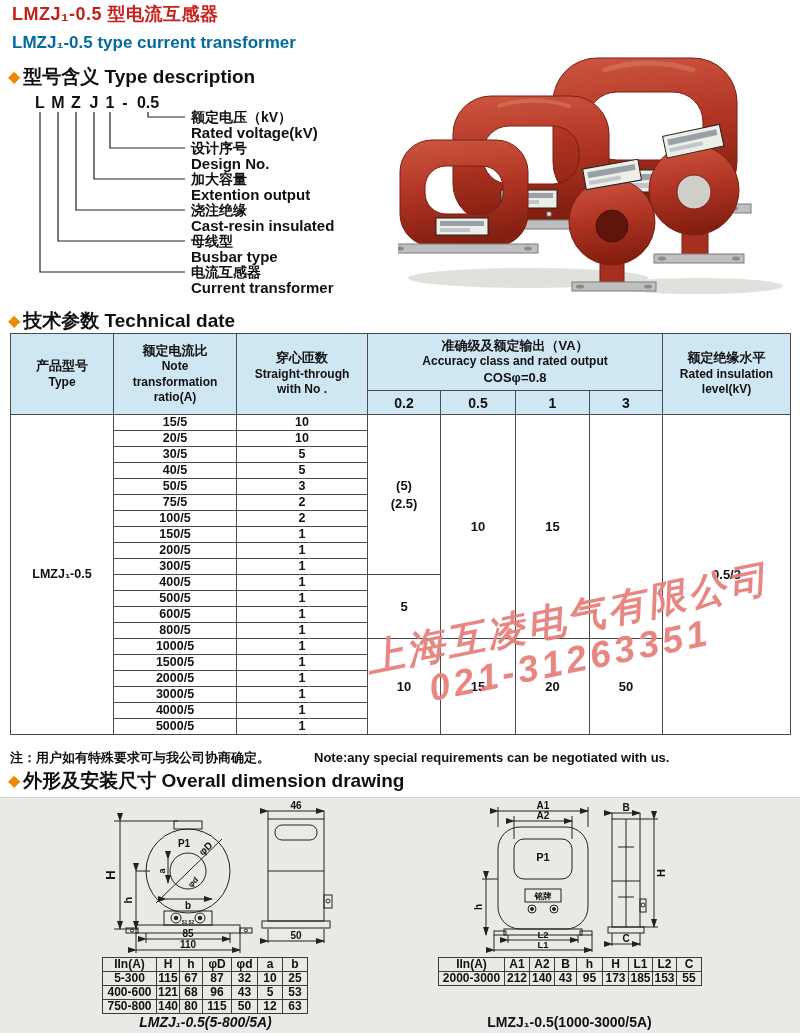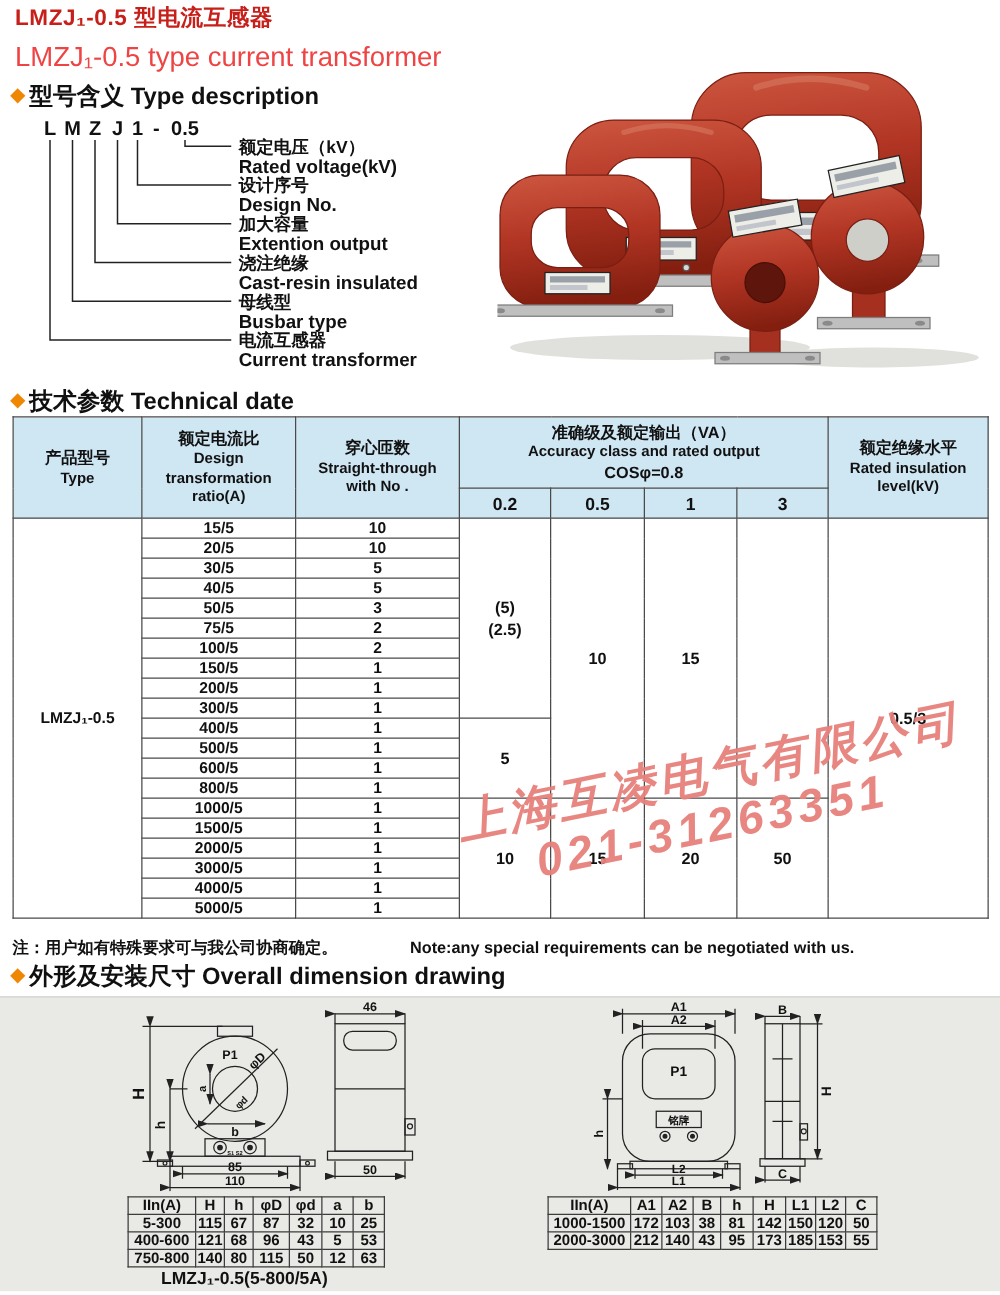--- a/index.html
+++ b/index.html
@@ -1,33 +1,33 @@
 <!DOCTYPE html>
 <html><head>
 <meta charset="utf-8">
 <style>
   html,body{margin:0;padding:0;background:#fff;}
   body{font-family:"Liberation Sans","DejaVu Sans",sans-serif;color:#111;}
   .page{position:relative;width:800px;height:1036px;background:#fff;overflow:hidden;}
   .abs{position:absolute;}
   .title{left:12px;top:2px;font-size:18px;font-weight:bold;color:#c7201a;letter-spacing:.5px;white-space:nowrap;}
-  .subtitle{left:12px;top:33px;font-size:22px;font-weight:normal;color:#ef4444;white-space:nowrap;}
+  .subtitle{left:12px;top:33px;font-size:17px;font-weight:bold;color:#0369a1;white-space:nowrap;}
   .sec{display:flex;align-items:center;gap:3px;font-size:19px;font-weight:bold;color:#101010;white-space:nowrap;}
   .sec .dia{color:#ef8800;font-size:16px;line-height:1;}
   
   .techwrap{left:10px;top:333px;}
   table.tech{border-collapse:collapse;table-layout:fixed;width:780px;}
   table.tech td{border:1px solid #4a4a4a;text-align:center;vertical-align:middle;font-weight:bold;padding:0;}
   .tech .hd{background:#cfe6f3;font-size:13px;line-height:1.28;height:56px;}
   .tech .hd .en{font-size:12px;}
   .tech .sub{background:#cfe6f3;font-size:14px;height:23px;}
   .tech .b{font-size:12.5px;height:15px;line-height:15px;}
   .tech .m{font-size:13px;line-height:1.35;}
   .note{left:10px;top:749px;font-size:13px;font-weight:bold;white-space:nowrap;}
-  .note .en{margin-left:14px;padding-left:44px;}
+  .note .en{padding-left:44px;}
   
   .panel{left:0;top:797px;width:800px;height:235px;background:#e9eae5;border-top:1px solid #d2d3ce;}
   table.dim{border-collapse:collapse;table-layout:fixed;}
   table.dim td{border:1px solid #3c3c3c;font-weight:bold;font-size:12px;text-align:center;height:13px;line-height:13px;padding:0 1px;white-space:nowrap;overflow:hidden;}
   .cap{font-size:14px;font-weight:bold;text-align:center;white-space:nowrap;}
   
   .wm{left:362px;top:638px;transform:rotate(-11.5deg);transform-origin:0 0;color:#e7817c;font-style:italic;font-weight:bold;opacity:.95;z-index:5;pointer-events:none;}
   .wm .l1{font-size:38px;letter-spacing:3px;line-height:44px;white-space:nowrap;}
   .wm .l2{font-size:37px;letter-spacing:4px;margin-left:56px;line-height:40px;white-space:nowrap;}
   svg text{font-family:"Liberation Sans","DejaVu Sans",sans-serif;fill:#111;font-weight:bold;}
@@ -175,21 +175,21 @@
         <col style="width:128px">
       </colgroup>
       <tbody>
           <tr>
         <td class="hd" rowspan="2">
           <div>产品型号</div>
           <div class="en">Type</div>
         </td>
         <td class="hd" rowspan="2">
           <div>额定电流比</div>
-          <div class="en">Design</div>
+          <div class="en">Note</div>
           <div class="en">transformation</div>
           <div class="en">ratio(A)</div>
         </td>
         <td class="hd" rowspan="2">
           <div>穿心匝数</div>
           <div class="en">Straight-through</div>
           <div class="en">with No .</div>
         </td>
         <td class="hd" colspan="4">
           <div>准确级及额定输出（VA）</div>
@@ -492,21 +492,21 @@
         <td>750-800</td>
             <td>140</td>
             <td>80</td>
             <td>115</td>
             <td>50</td>
             <td>12</td>
             <td>63</td>
       </tr>
     </tbody>
       </table>
-    <div class="cap abs" style="left:92px;top:216px;width:207px;">LMZJ₁-0.5(5-800/5A)</div>
+    <div class="cap abs" style="left:102px;top:216px;width:207px;font-style:italic;">LMZJ₁-0.5(5-800/5A)</div>
 
     <table class="dim abs" style="left:438px;top:159px;">
       <colgroup>
           <col style="width:66px">
           <col style="width:25px">
           <col style="width:25px">
           <col style="width:22px">
           <col style="width:26px">
           <col style="width:26px">
           <col style="width:24px">
@@ -519,39 +519,29 @@
             <td>A1</td>
             <td>A2</td>
             <td>B</td>
             <td>h</td>
             <td>H</td>
             <td>L1</td>
             <td>L2</td>
             <td>C</td>
       </tr>
       <tr>
-        <td>1000-1500</td>
-            <td>172</td>
-            <td>103</td>
-            <td>38</td>
-            <td>81</td>
-            <td>142</td>
-            <td>150</td>
-            <td>120</td>
-            <td>50</td>
-      </tr>
-      <tr>
         <td>2000-3000</td>
             <td>212</td>
             <td>140</td>
             <td>43</td>
             <td>95</td>
             <td>173</td>
             <td>185</td>
             <td>153</td>
             <td>55</td>
       </tr>
     </tbody>
       </table>
+    <div class="cap abs" style="left:438px;top:216px;width:263px;">LMZJ₁-0.5(1000-3000/5A)</div>
 
   </div>
 
 </div>
 
 </body></html>

